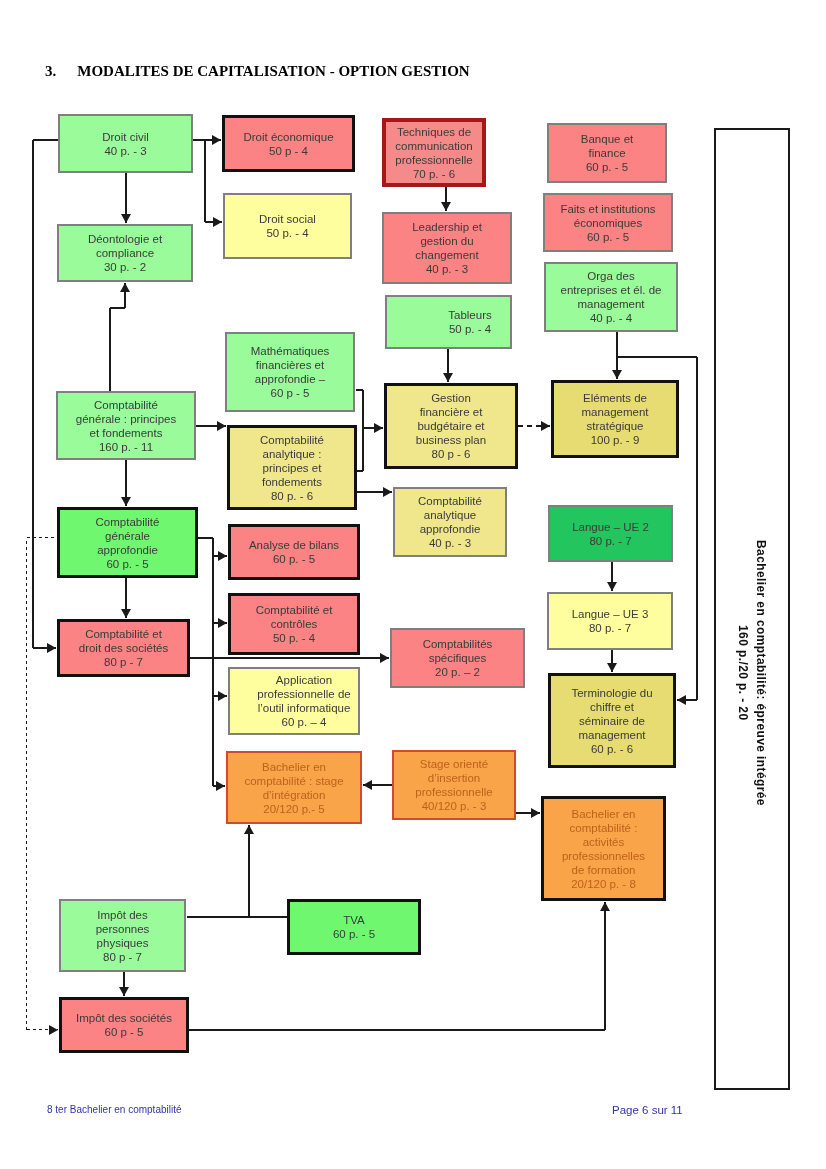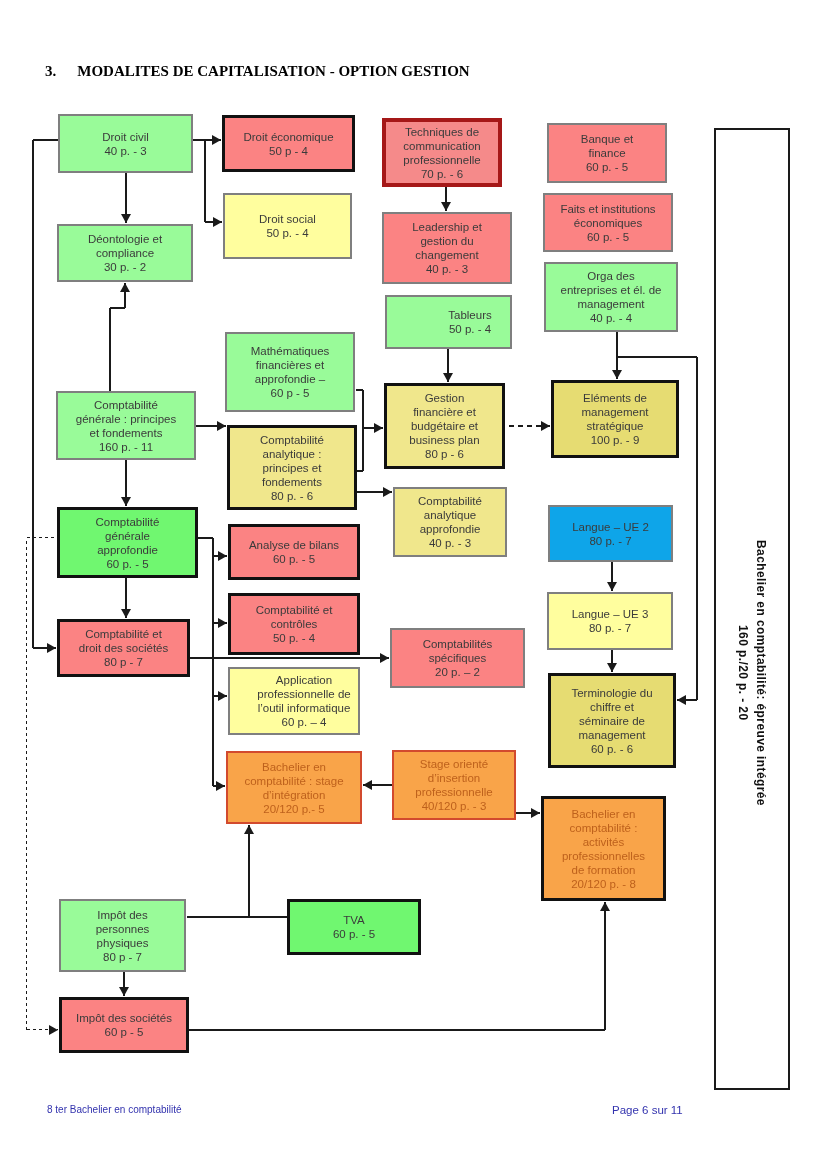--- a/index.html
+++ b/index.html
@@ -37,21 +37,21 @@
         <div>40 p. - 3</div>
       </div>
       <div class="node" style="left: 222px; top: 115px; width: 133px; height: 57px; background: rgb(251, 131, 131); border: 3px solid rgb(17, 17, 17); color: rgb(59, 59, 59);">
         <div>Droit économique</div>
         <div>50 p - 4</div>
       </div>
       <div class="node" style="left: 223px; top: 193px; width: 129px; height: 66px; background: rgb(255, 254, 158); border: 2px solid rgb(127, 127, 127); color: rgb(59, 59, 59);">
         <div>Droit social</div>
         <div>50 p. - 4</div>
       </div>
-      <div class="node" style="left: 382px; top: 118px; width: 120px; height: 69px; background: rgb(245, 138, 138); border: 4px solid rgb(165, 24, 24); color: rgb(59, 59, 59);">
+      <div class="node" style="left: 382px; top: 118px; width: 104px; height: 69px; background: rgb(245, 138, 138); border: 4px solid rgb(165, 24, 24); color: rgb(59, 59, 59);">
         <div>Techniques de</div>
         <div>communication</div>
         <div>professionnelle</div>
         <div>70 p. - 6</div>
       </div>
       <div class="node" style="left: 547px; top: 123px; width: 120px; height: 60px; background: rgb(251, 131, 131); border: 2px solid rgb(127, 127, 127); color: rgb(59, 59, 59);">
         <div>Banque et</div>
         <div>finance</div>
         <div>60 p. - 5</div>
       </div>
@@ -93,40 +93,40 @@
         <div>et fondements</div>
         <div>160 p. - 11</div>
       </div>
       <div class="node" style="left: 227px; top: 425px; width: 130px; height: 85px; background: rgb(240, 231, 140); border: 3px solid rgb(17, 17, 17); color: rgb(59, 59, 59);">
         <div>Comptabilité</div>
         <div>analytique :</div>
         <div>principes et</div>
         <div>fondements</div>
         <div>80 p. - 6</div>
       </div>
-      <div class="node" style="left: 384px; top: 383px; width: 121px; height: 86px; background: rgb(240, 231, 140); border: 3px solid rgb(17, 17, 17); color: rgb(59, 59, 59);">
+      <div class="node" style="left: 384px; top: 383px; width: 134px; height: 86px; background: rgb(240, 231, 140); border: 3px solid rgb(17, 17, 17); color: rgb(59, 59, 59);">
         <div>Gestion</div>
         <div>financière et</div>
         <div>budgétaire et</div>
         <div>business plan</div>
         <div>80 p - 6</div>
       </div>
       <div class="node" style="left: 551px; top: 380px; width: 128px; height: 78px; background: rgb(230, 220, 114); border: 3px solid rgb(17, 17, 17); color: rgb(59, 59, 59);">
         <div>Eléments de</div>
         <div>management</div>
         <div>stratégique</div>
         <div>100 p. - 9</div>
       </div>
       <div class="node" style="left: 393px; top: 487px; width: 114px; height: 70px; background: rgb(240, 231, 140); border: 2px solid rgb(127, 127, 127); color: rgb(59, 59, 59);">
         <div>Comptabilité</div>
         <div>analytique</div>
         <div>approfondie</div>
         <div>40 p. - 3</div>
       </div>
-      <div class="node" style="left: 548px; top: 505px; width: 125px; height: 57px; background: #0ea5e9; border: 2px solid rgb(127, 127, 127); color: rgb(59, 59, 59);">
+      <div class="node" style="left: 548px; top: 505px; width: 125px; height: 57px; background: #22c55e; border: 2px solid rgb(127, 127, 127); color: rgb(59, 59, 59);">
         <div>Langue – UE 2</div>
         <div>80 p. - 7</div>
       </div>
       <div class="node" style="left: 57px; top: 507px; width: 141px; height: 71px; background: rgb(112, 247, 112); border: 3px solid rgb(17, 17, 17); color: rgb(59, 59, 59);">
         <div>Comptabilité</div>
         <div>générale</div>
         <div>approfondie</div>
         <div>60 p. - 5</div>
       </div>
       <div class="node" style="left: 228px; top: 524px; width: 132px; height: 56px; background: rgb(251, 131, 131); border: 3px solid rgb(17, 17, 17); color: rgb(59, 59, 59);">

